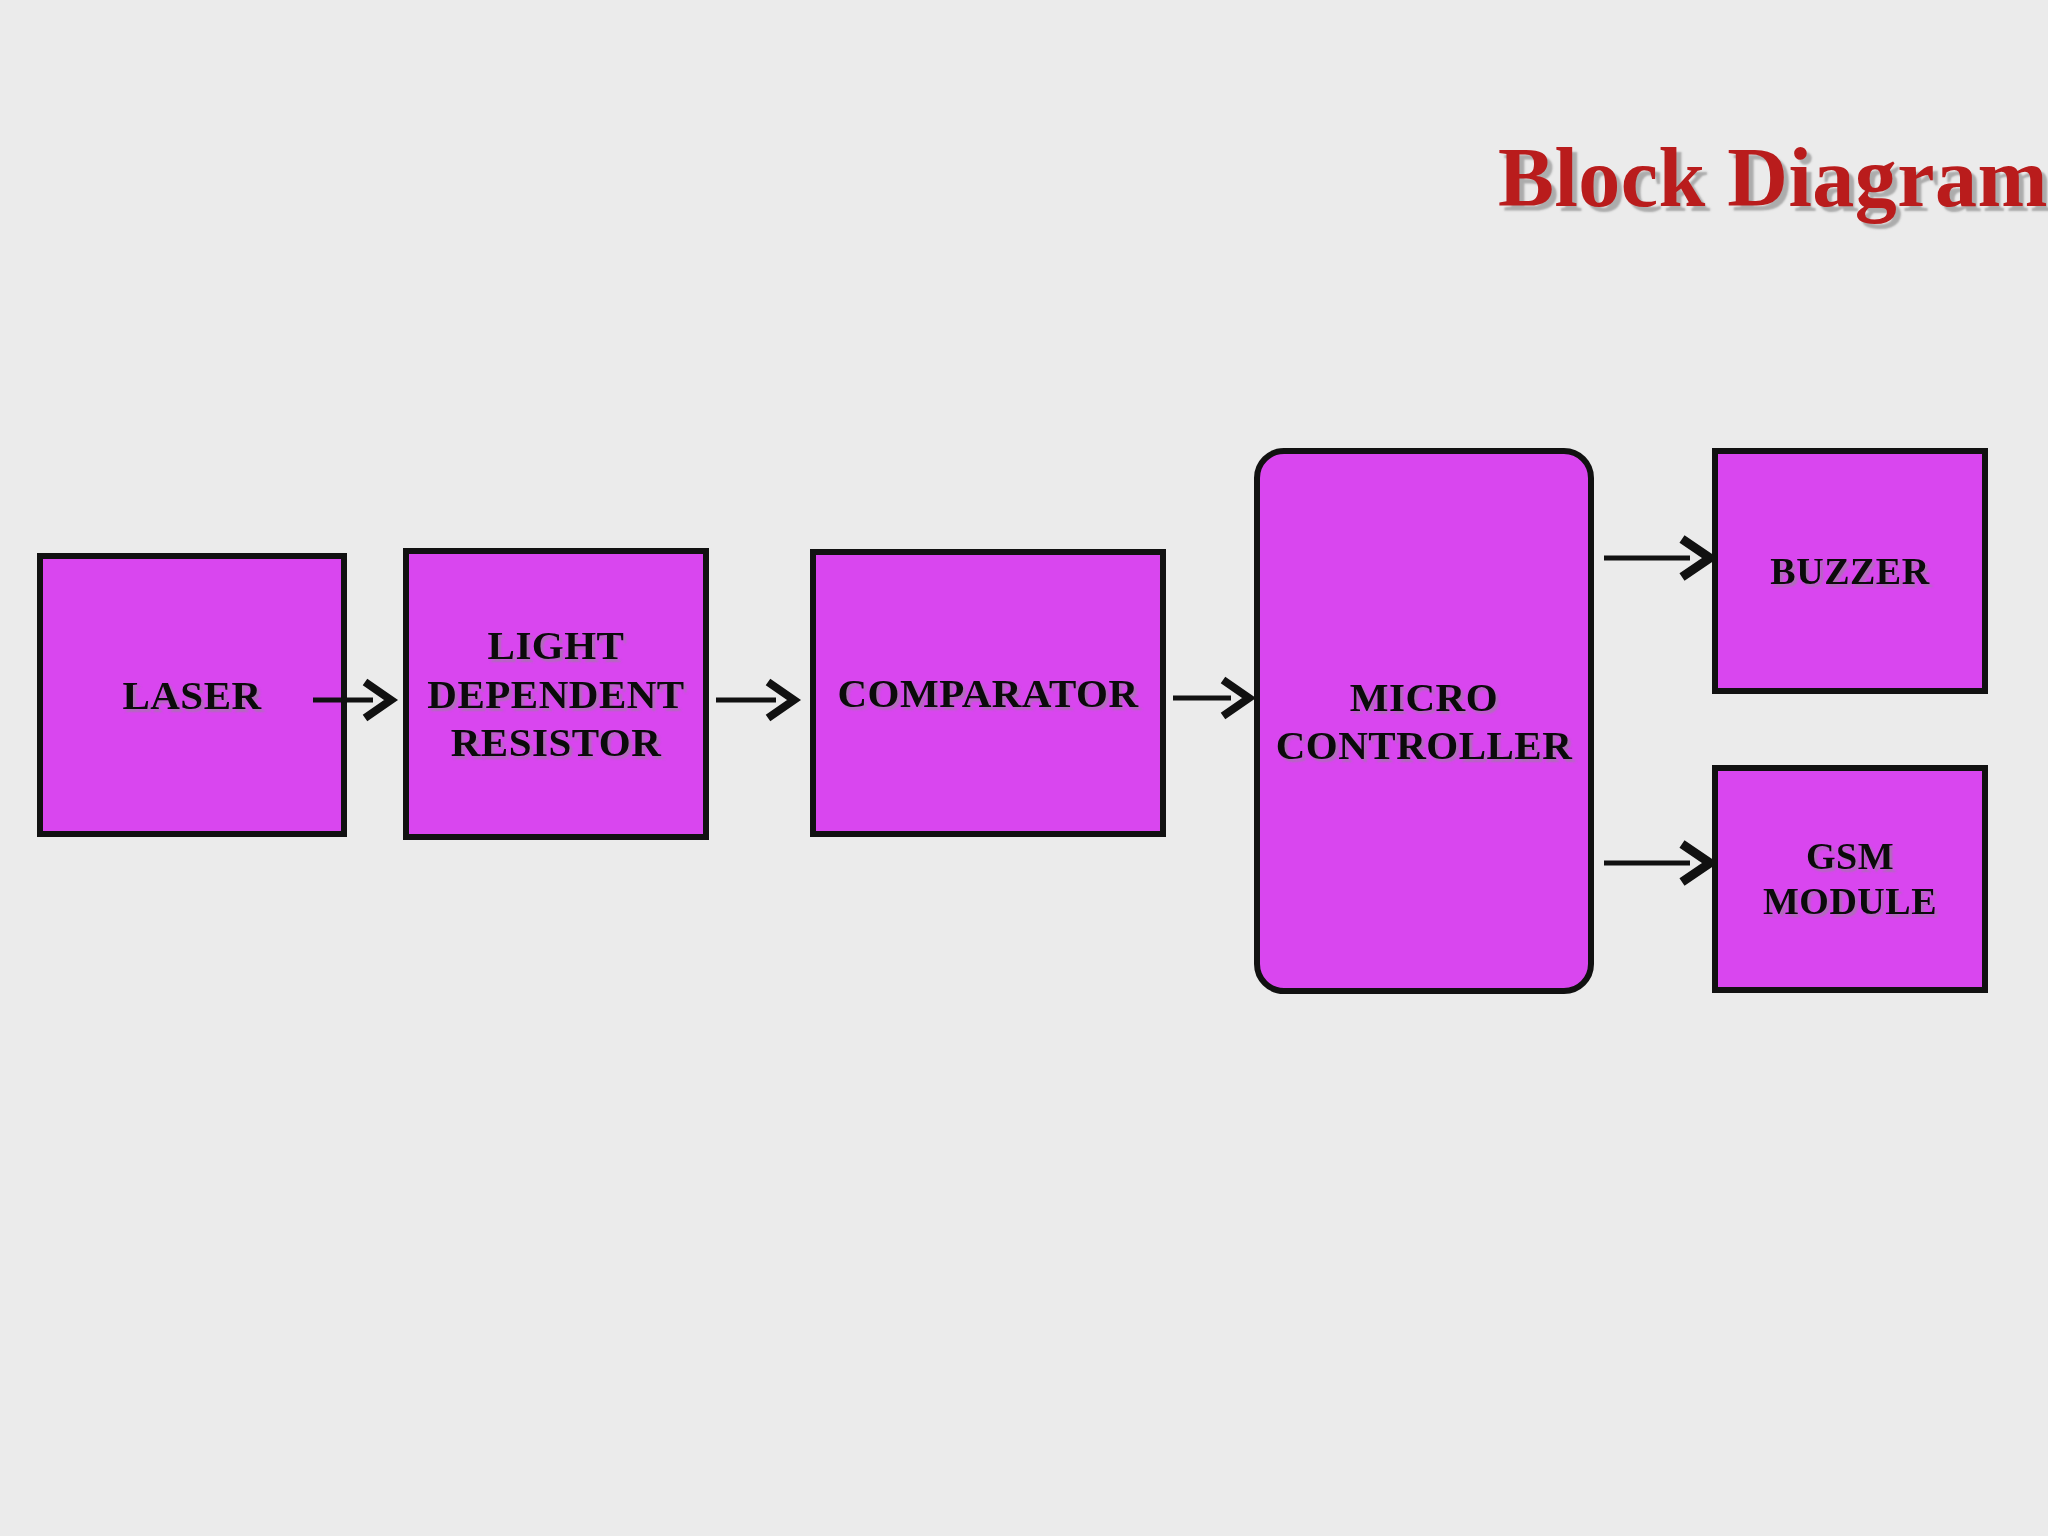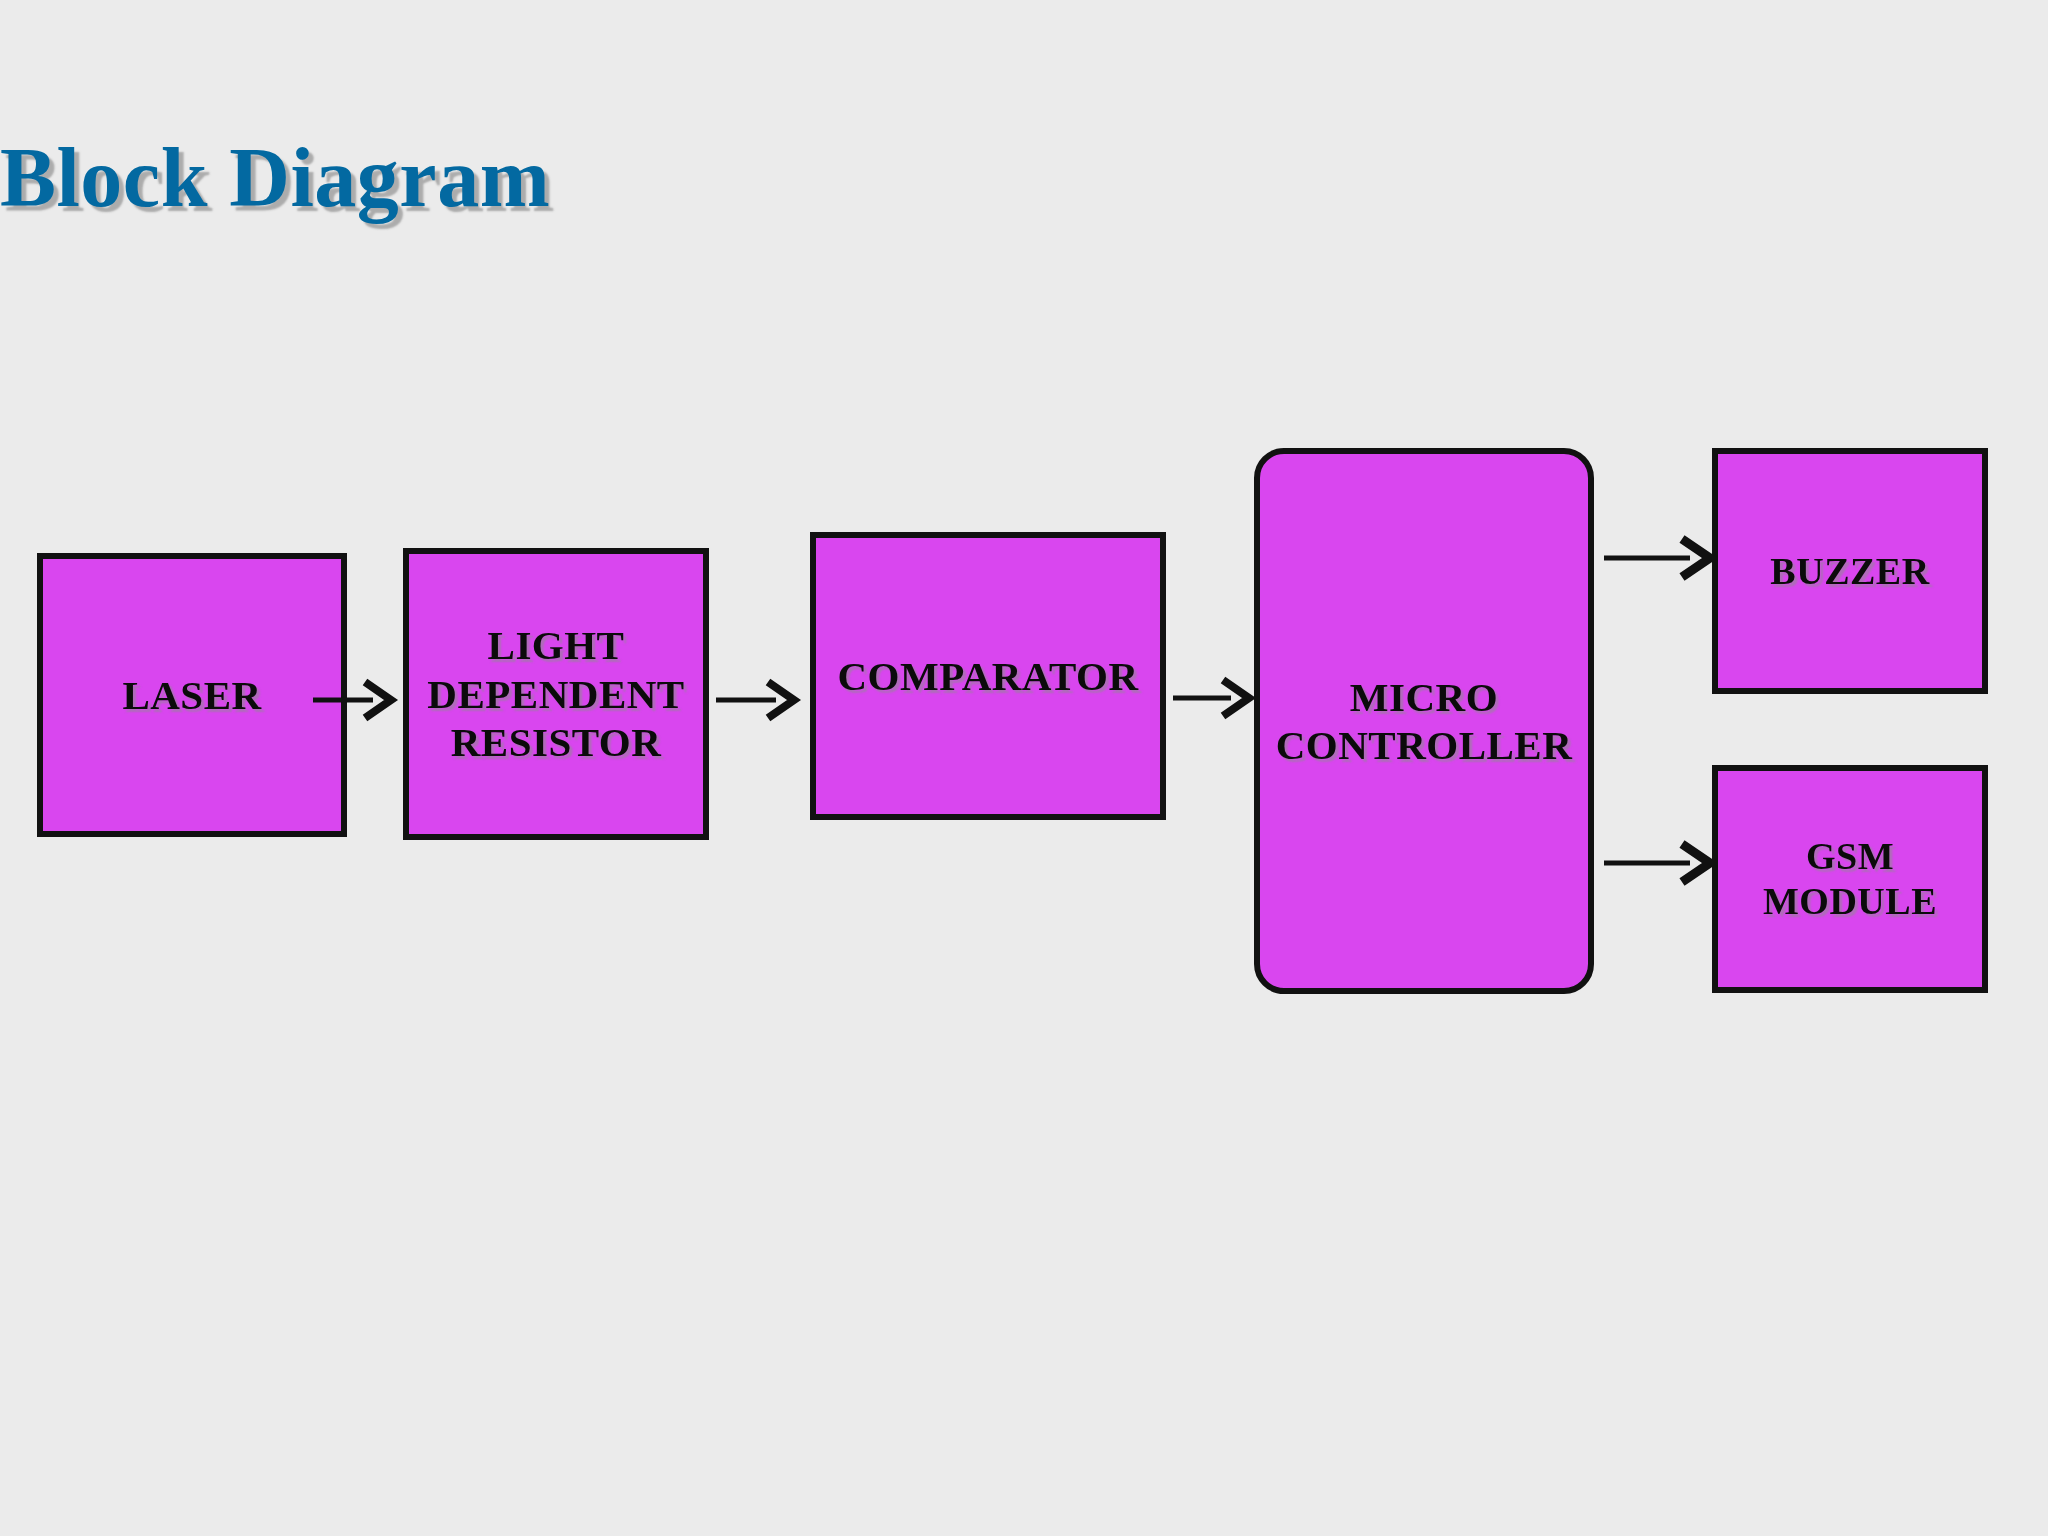--- a/index.html
+++ b/index.html
@@ -21,25 +21,25 @@
     width: 2048px;
     height: 1536px;
   }
 
   
   .title {
     position: absolute;
     left: 0;
     top: 136px;
     width: 2048px;
-    text-align: left;
+    text-align: right;
     font-size: 84px;
     font-weight: bold;
     letter-spacing: 0.5px;
-    color: #0369a1;
+    color: #b91c1c;
     text-shadow: 5px 5px 2px rgba(120,120,120,0.55);
     font-family: "Liberation Serif", "DejaVu Serif", serif;
     line-height: 1;
     white-space: nowrap;
   }
 
   
   .block {
     position: absolute;
     background: #d946ef;
@@ -56,21 +56,21 @@
     color: #0b0b0b;
     letter-spacing: 0.5px;
     line-height: 1.18;
     text-shadow: 3px 3px 2px rgba(140,140,140,0.55);
     padding: 0 6px;
     white-space: pre-line;
   }
 
   #block-laser       { left: 37px;   top: 553px; width: 310px; height: 284px; }
   #block-ldr         { left: 403px;  top: 548px; width: 306px; height: 292px; }
-  #block-comparator  { left: 810px;  top: 532px; width: 356px; height: 288px; }
+  #block-comparator  { left: 810px;  top: 549px; width: 356px; height: 288px; }
   #block-mcu         { left: 1254px; top: 448px; width: 340px; height: 546px; border-radius: 30px; }
   #block-buzzer      { left: 1712px; top: 448px; width: 276px; height: 246px; }
   #block-gsm         { left: 1712px; top: 765px; width: 276px; height: 228px; }
 
   #block-laser      .label { font-size: 41px; }
   #block-ldr        .label { font-size: 41px; }
   #block-comparator .label { font-size: 41px; }
   #block-mcu        .label { font-size: 41px; }
   #block-buzzer     .label { font-size: 38px; }
   #block-gsm        .label { font-size: 38px; }

